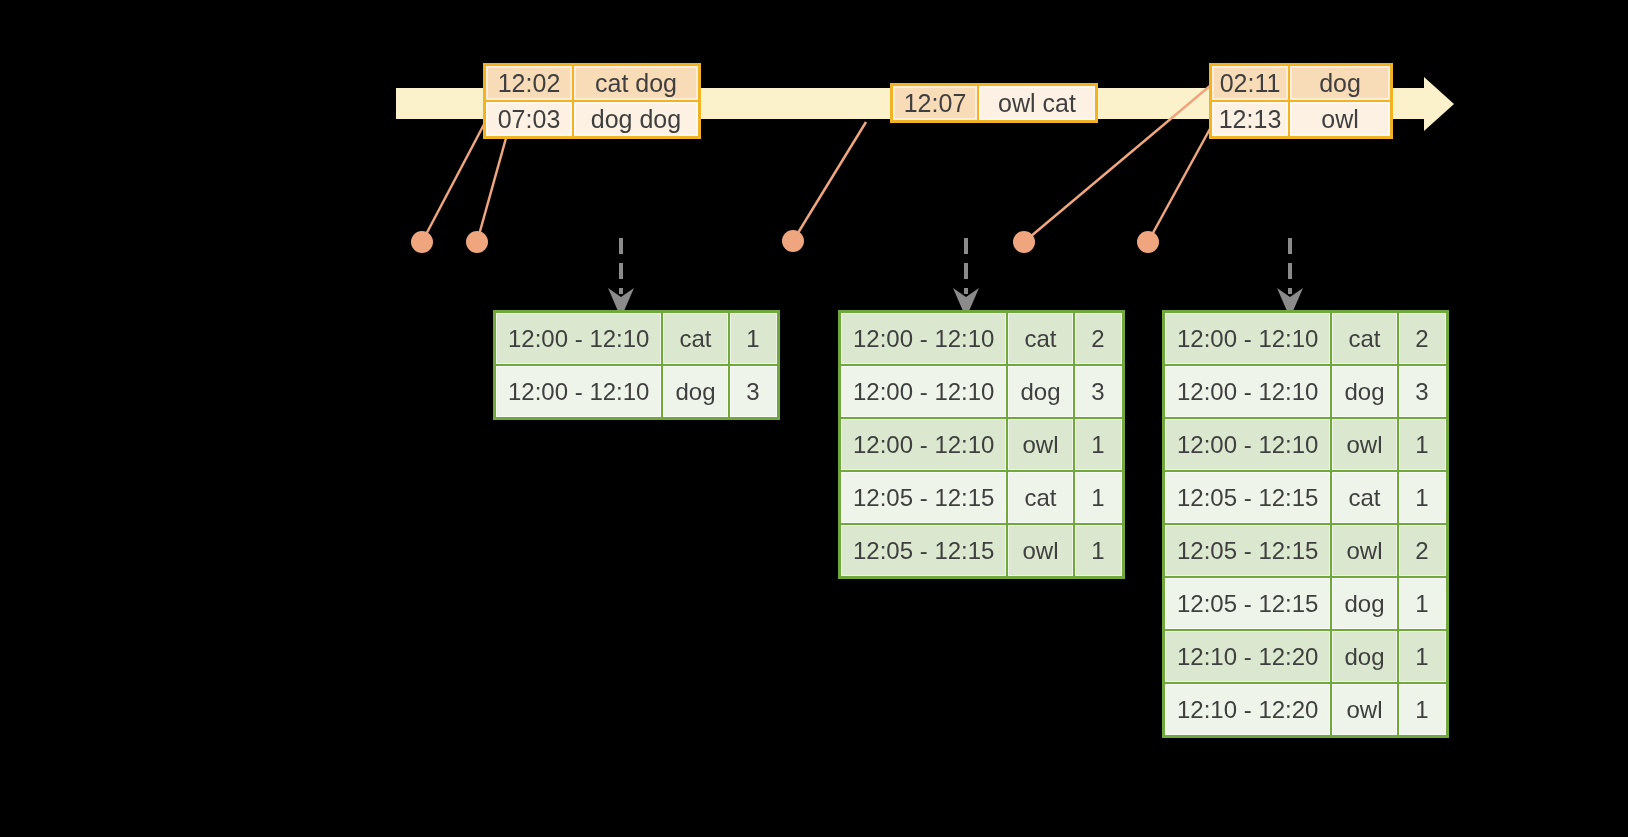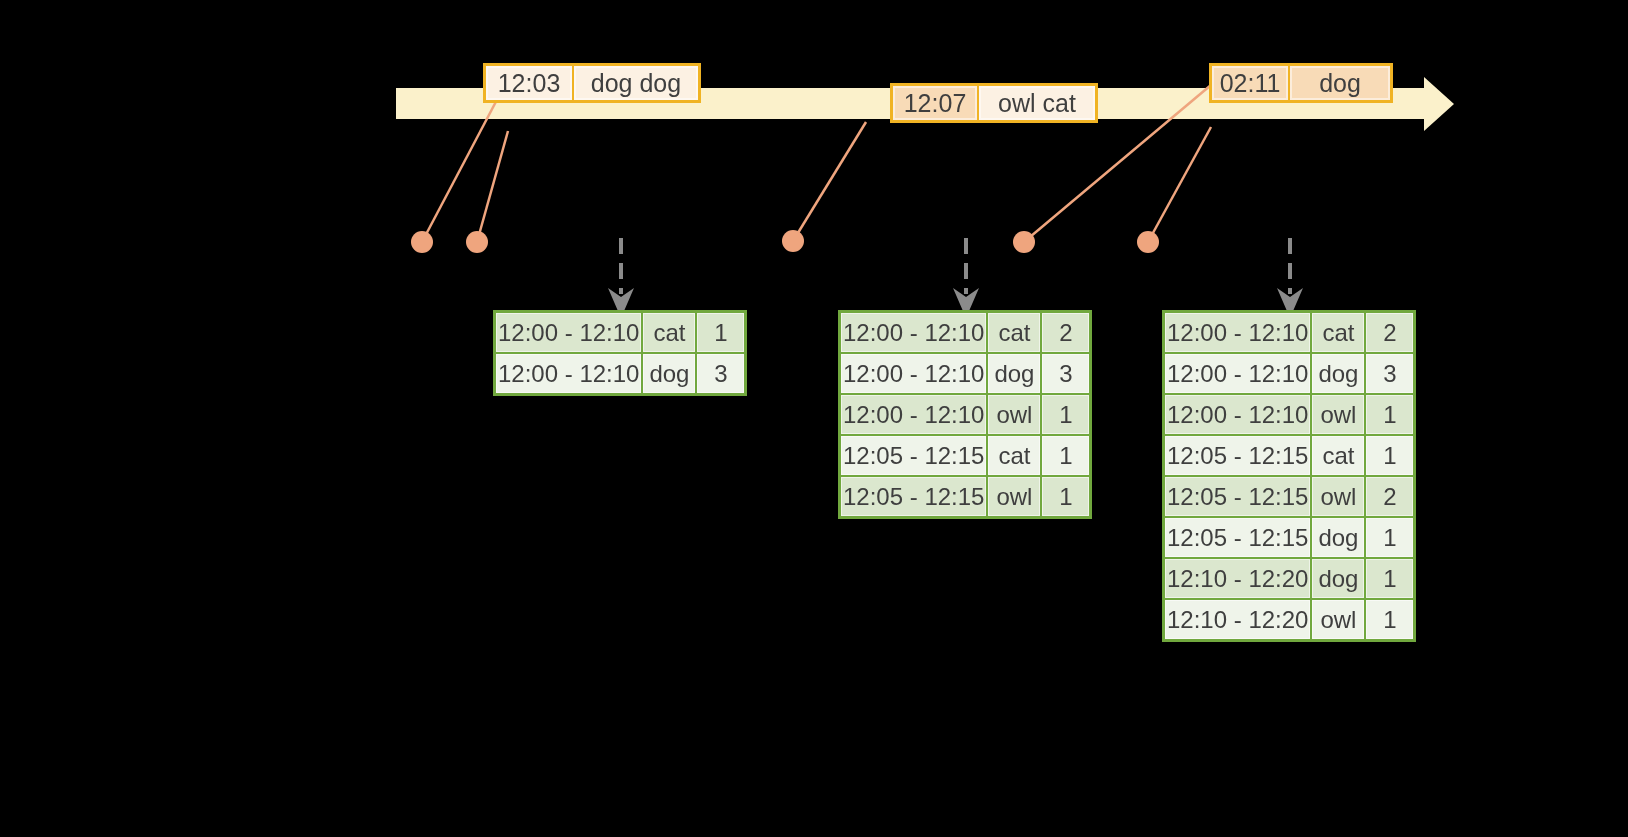--- a/index.html
+++ b/index.html
@@ -51,23 +51,23 @@
   #ev1{left:865px;top:83px;margin-left:25px;}
   #ev2{left:1209px;top:63px;}
 
   
   .result-table{
     background:var(--c-res-border,#71a83e);
     border:1px solid var(--c-res-border,#71a83e);
     font-size:24px;
   }
   .result-table td{
-    height:39px;text-align:center;vertical-align:middle;
+    height:51px;text-align:center;vertical-align:middle;
     box-shadow:inset 0 0 0 1px rgba(255,255,255,.55);
-    padding:0 2px;overflow:hidden;white-space:nowrap;
+    padding:0 12px;overflow:hidden;white-space:nowrap;
   }
   .result-table td.tint{background:var(--c-res-tint,#dbe7ce);}
   .result-table td.light{background:var(--c-res-light,#eff4ea);}
   #rt0{left:493px;top:310px;}
   #rt1{left:838px;top:310px;}
   #rt2{left:1162px;top:310px;}
 </style>
 </head>
 <body>
 
@@ -103,21 +103,25 @@
     </g>
   </svg>
 
   <table class="event-table" id="ev0">
     <colgroup>
         <col style="width:86px">
         <col style="width:124px">
       </colgroup>
     <tbody>
         <tr>
-          <td class="light">12:03</td>
+          <td class="dark">12:02</td>
+          <td class="dark">cat dog</td>
+        </tr>
+        <tr>
+          <td class="light">07:03</td>
           <td class="light">dog dog</td>
         </tr>
       </tbody>
   </table>
   <table class="event-table" id="ev1">
     <colgroup>
         <col style="width:84px">
         <col style="width:116px">
       </colgroup>
     <tbody>
@@ -129,20 +133,24 @@
   </table>
   <table class="event-table" id="ev2">
     <colgroup>
         <col style="width:76px">
         <col style="width:100px">
       </colgroup>
     <tbody>
         <tr>
           <td class="dark">02:11</td>
           <td class="dark">dog</td>
+        </tr>
+        <tr>
+          <td class="light">12:13</td>
+          <td class="light">owl</td>
         </tr>
       </tbody>
   </table>
 
   <table class="result-table" id="rt0">
     <colgroup>
         <col style="width:144px">
         <col style="width:52px">
         <col style="width:47px">
       </colgroup>

